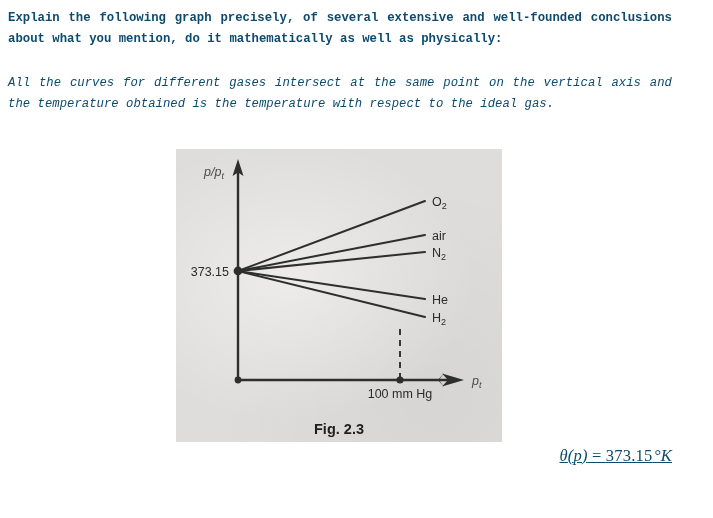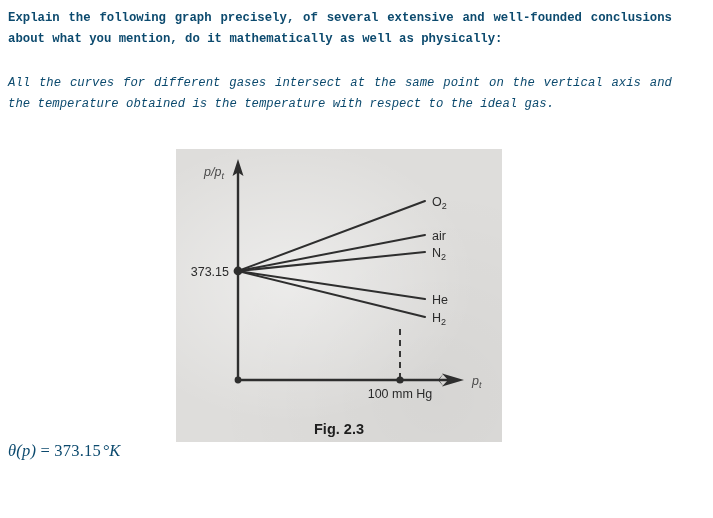--- a/index.html
+++ b/index.html
@@ -77,25 +77,27 @@
     fill: #4a4a4a;
   }
   .fig-caption-text {
     font-family: "Liberation Sans", "DejaVu Sans", sans-serif;
     font-weight: bold;
     fill: #1e1e1e;
   }
 
   .eqn {
     display: block;
-    text-align: left;
+    text-align: right;
     font-family: "Liberation Serif", "DejaVu Serif", serif;
     font-style: italic;
     font-size: 16.5px;
+    margin-top: 5px;
     letter-spacing: 0.2px;
+    text-decoration: underline;
   }
   .eqn .upr { font-style: normal; }
 </style>
 </head>
 <body>
 
 <div class="para" id="intro-paragraph">Explain the following graph precisely, of several extensive and well-founded conclusions about what you mention, do it mathematically as well as physically:</div>
 
 <div class="para" id="statement-paragraph">All the curves for different gases intersect at the same point on the vertical axis and the temperature obtained is the temperature with respect to the ideal gas.</div>
 

